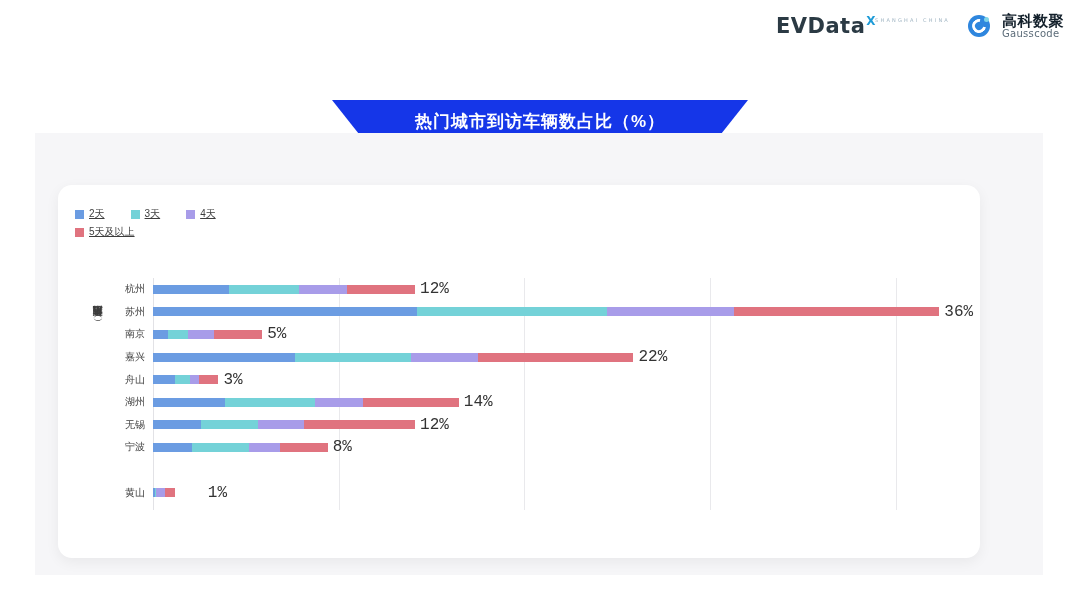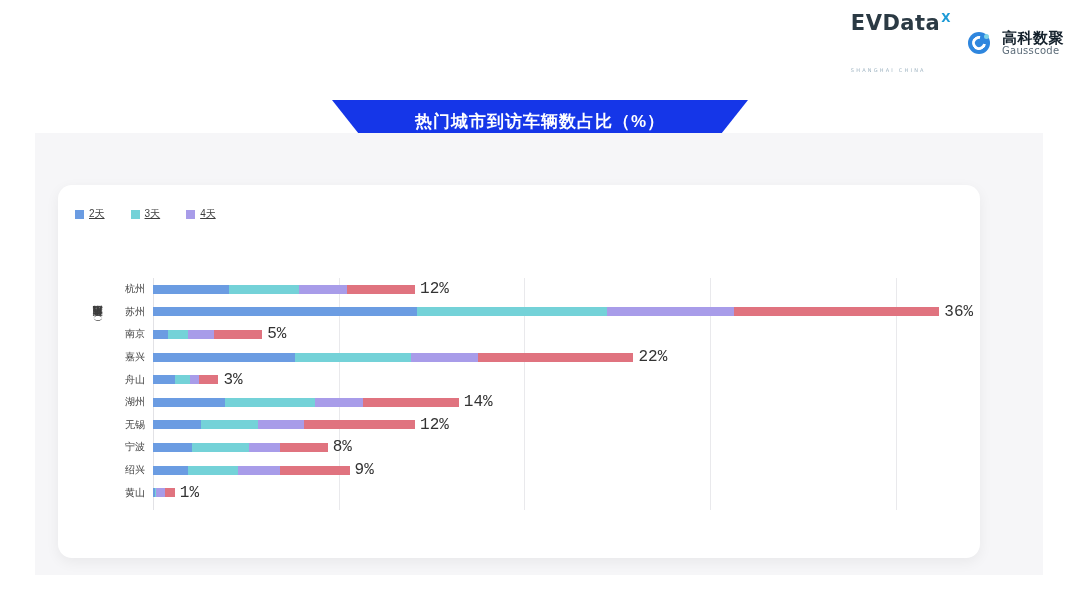--- a/index.html
+++ b/index.html
@@ -5,21 +5,21 @@
   html,body{margin:0;padding:0;}
   body{
     width:1080px;height:608px;
     background:#ffffff;
     font-family:"Liberation Sans","DejaVu Sans",sans-serif;
     position:relative;overflow:hidden;
   }
 
   
   .brand-bar{position:absolute;top:13px;right:16px;display:flex;align-items:center;gap:18px;}
-  .logo-evdata{display:flex;flex-direction:column;align-items:flex-start;line-height:1;gap:32px;}
+  .logo-evdata{display:flex;flex-direction:row;align-items:flex-start;line-height:1;}
   .logo-evdata .wordmark{
     font-size:21px;font-weight:700;letter-spacing:.5px;color:#2b3a44;
     font-family:"DejaVu Sans",sans-serif;position:relative;
   }
   .logo-evdata .wordmark .x{
     font-size:12px;color:#1e9bd7;position:relative;top:-8px;left:1px;font-weight:700;
   }
   .logo-evdata .sub{
     font-size:5px;letter-spacing:2.2px;color:#9fb4c2;margin-top:2px;
     font-family:"DejaVu Sans",sans-serif;
@@ -136,20 +136,24 @@
       <span class="swatch" style="background: rgb(107, 156, 226);"></span>
       <span class="legend-label">2天</span>
     </div>
     <div class="legend-item">
       <span class="swatch" style="background: rgb(116, 210, 216);"></span>
       <span class="legend-label">3天</span>
     </div>
     <div class="legend-item">
       <span class="swatch" style="background: rgb(168, 156, 233);"></span>
       <span class="legend-label">4天</span>
+    </div>
+    <div class="legend-item wide">
+      <span class="swatch" style="background: rgb(224, 115, 127);"></span>
+      <span class="legend-label">5天及以上</span>
     </div>
   </div>
 
 <div class="chart">
   <div class="axis-title">热门城市排名（从上到下）</div>
   <div class="plot">
     <div class="axis-line"></div>
     <div class="gridlines" id="gridlines">
         <div class="gridline" style="left: 22.3684%;"></div>
         <div class="gridline" style="left: 44.7368%;"></div>
@@ -230,31 +234,21 @@
         <div class="row" style="top: 158.2px;">
           <span class="row-label">宁波</span>
           <div class="bar" style="width: 21.0526%;">
             <div class="seg" style="background: rgb(107, 156, 226); width: 22.5%;"></div>
             <div class="seg" style="background: rgb(116, 210, 216); width: 32.5%;"></div>
             <div class="seg" style="background: rgb(168, 156, 233); width: 17.5%;"></div>
             <div class="seg" style="background: rgb(224, 115, 127); width: 27.5%;"></div>
           </div>
           <span class="bar-value">8%</span>
         </div>
-        <div class="row" style="top: 180.8px;">
-          <span class="row-label">绍兴</span>
-          <div class="bar" style="width: 23.6842%;">
-            <div class="seg" style="background: rgb(107, 156, 226); width: 17.7778%;"></div>
-            <div class="seg" style="background: rgb(116, 210, 216); width: 25.5556%;"></div>
-            <div class="seg" style="background: rgb(168, 156, 233); width: 21.1111%;"></div>
-            <div class="seg" style="background: rgb(224, 115, 127); width: 35.5556%;"></div>
-          </div>
-          <span class="bar-value">9%</span>
-        </div>
-        <div class="row" style="top: 203.4px;">
+        <div class="row" style="top: 203.4px; gap: 28px;">
           <span class="row-label">黄山</span>
           <div class="bar" style="width: 2.63158%;">
             <div class="seg" style="background: rgb(107, 156, 226); width: 8%;"></div>
             <div class="seg" style="background: rgb(116, 210, 216); width: 8%;"></div>
             <div class="seg" style="background: rgb(168, 156, 233); width: 40%;"></div>
             <div class="seg" style="background: rgb(224, 115, 127); width: 44%;"></div>
           </div>
           <span class="bar-value">1%</span>
         </div>
       </div>

